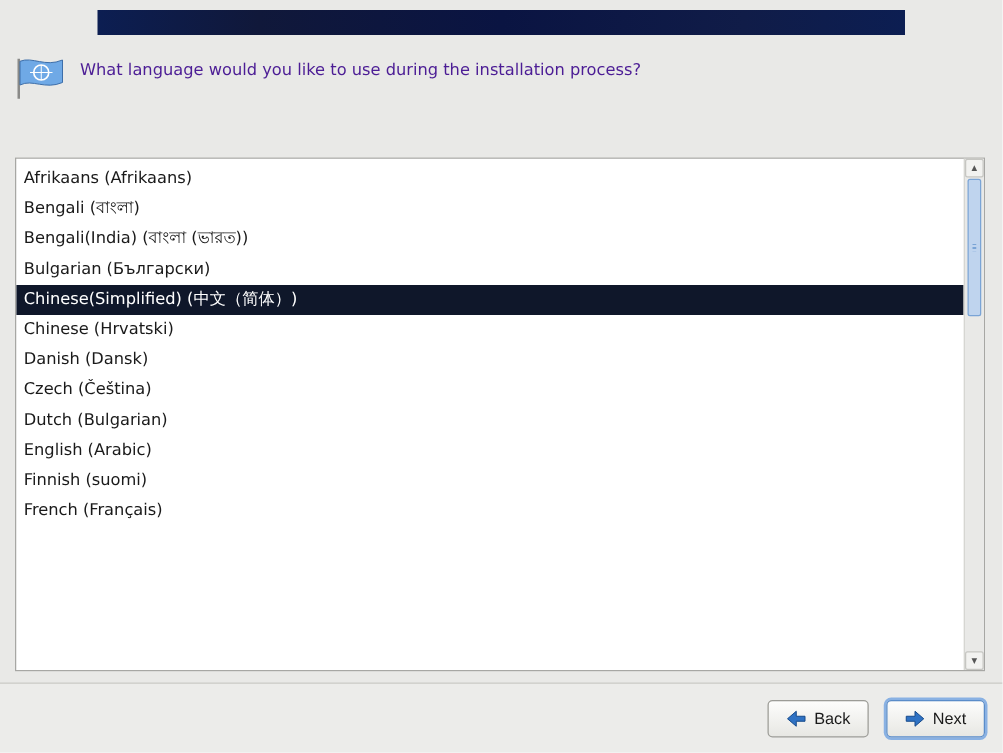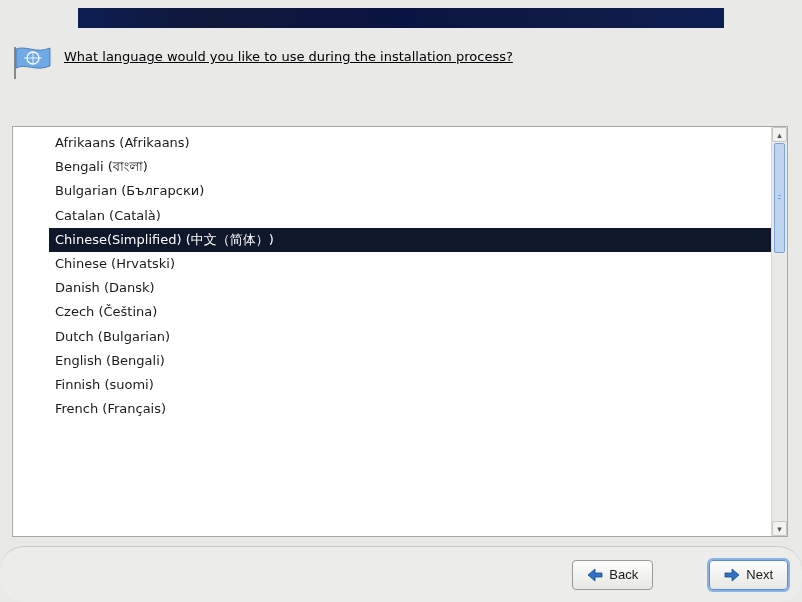--- a/index.html
+++ b/index.html
@@ -26,33 +26,31 @@
     .flag-icon {
       width: 40px;
       height: 34px;
       position: relative;
       flex-shrink: 0;
     }
     .flag-icon svg { display: block; }
     .prompt-text {
       padding-top: 2px;
       line-height: 1.35;
-      color: #000000;
-      text-decoration: underline;
+      color: #4c1d95;
     }
     .list-wrap {
       position: absolute;
       left: 12px;
       right: 14px;
       top: 126px;
       bottom: 65px;
       display: flex;
       border: 1px solid #a7a7a4;
       background: #fff;
-      padding-left: 36px;
     }
     .list-inner {
       flex: 1;
       overflow: hidden;
       padding: 4px 0;
     }
     .lang-item {
       padding: 3px 6px 3px 6px;
       color: #1a1a1a;
       cursor: pointer;
@@ -104,40 +102,38 @@
       position: absolute;
       left: 0; right: 0; bottom: 0;
       height: 56px;
       border-top: 1px solid #c9c9c5;
       background: #ececea;
       display: flex;
       justify-content: flex-end;
       align-items: center;
       gap: 14px;
       padding-right: 14px;
-      border-radius: 24px;
     }
     .btn {
       display: inline-flex;
       align-items: center;
       gap: 6px;
       height: 30px;
       padding: 0 14px;
       background: linear-gradient(#fdfdfc, #e7e7e3);
       border: 1px solid #9c9c97;
       border-radius: 4px;
       color: #1a1a1a;
       cursor: pointer;
       font-size: 13px;
     }
     .btn:focus, .btn.focused {
       outline: none;
       box-shadow: 0 0 0 2px #89b1e3;
       border-color: #5a8cc9;
-      margin-left: 42px;
     }
     .arrow {
       width: 16px; height: 14px; display: inline-block;
     }
   </style>
 </head>
 <body>
 
 <div class="banner"></div>
 
@@ -151,28 +147,28 @@
       <line x1="21" y1="6" x2="21" y2="18" stroke="#fff" stroke-width="0.8"></line>
     </svg>
   </div>
   <div class="prompt-text">What language would you like to use during the installation process?</div>
 </div>
 
 <div class="list-wrap">
   <div class="list-inner" id="lang-list">
       <div class="lang-item">Afrikaans (Afrikaans)</div>
       <div class="lang-item">Bengali (বাংলা)</div>
+      <div class="lang-item">Bengali(India) (বাংলা (ভারত))</div>
       <div class="lang-item">Bulgarian (Български)</div>
-      <div class="lang-item">Catalan (Català)</div>
       <div class="lang-item selected">Chinese(Simplified) (中文（简体）)</div>
       <div class="lang-item">Chinese (Hrvatski)</div>
       <div class="lang-item">Danish (Dansk)</div>
       <div class="lang-item">Czech (Čeština)</div>
       <div class="lang-item">Dutch (Bulgarian)</div>
-      <div class="lang-item">English (Bengali)</div>
+      <div class="lang-item">English (Arabic)</div>
       <div class="lang-item">Finnish (suomi)</div>
       <div class="lang-item">French (Français)</div>
     </div>
   <div class="scrollbar">
     <div class="sb-btn sb-up">▴</div>
     <div class="sb-thumb"></div>
     <div class="sb-btn sb-down">▾</div>
   </div>
 </div>
 

